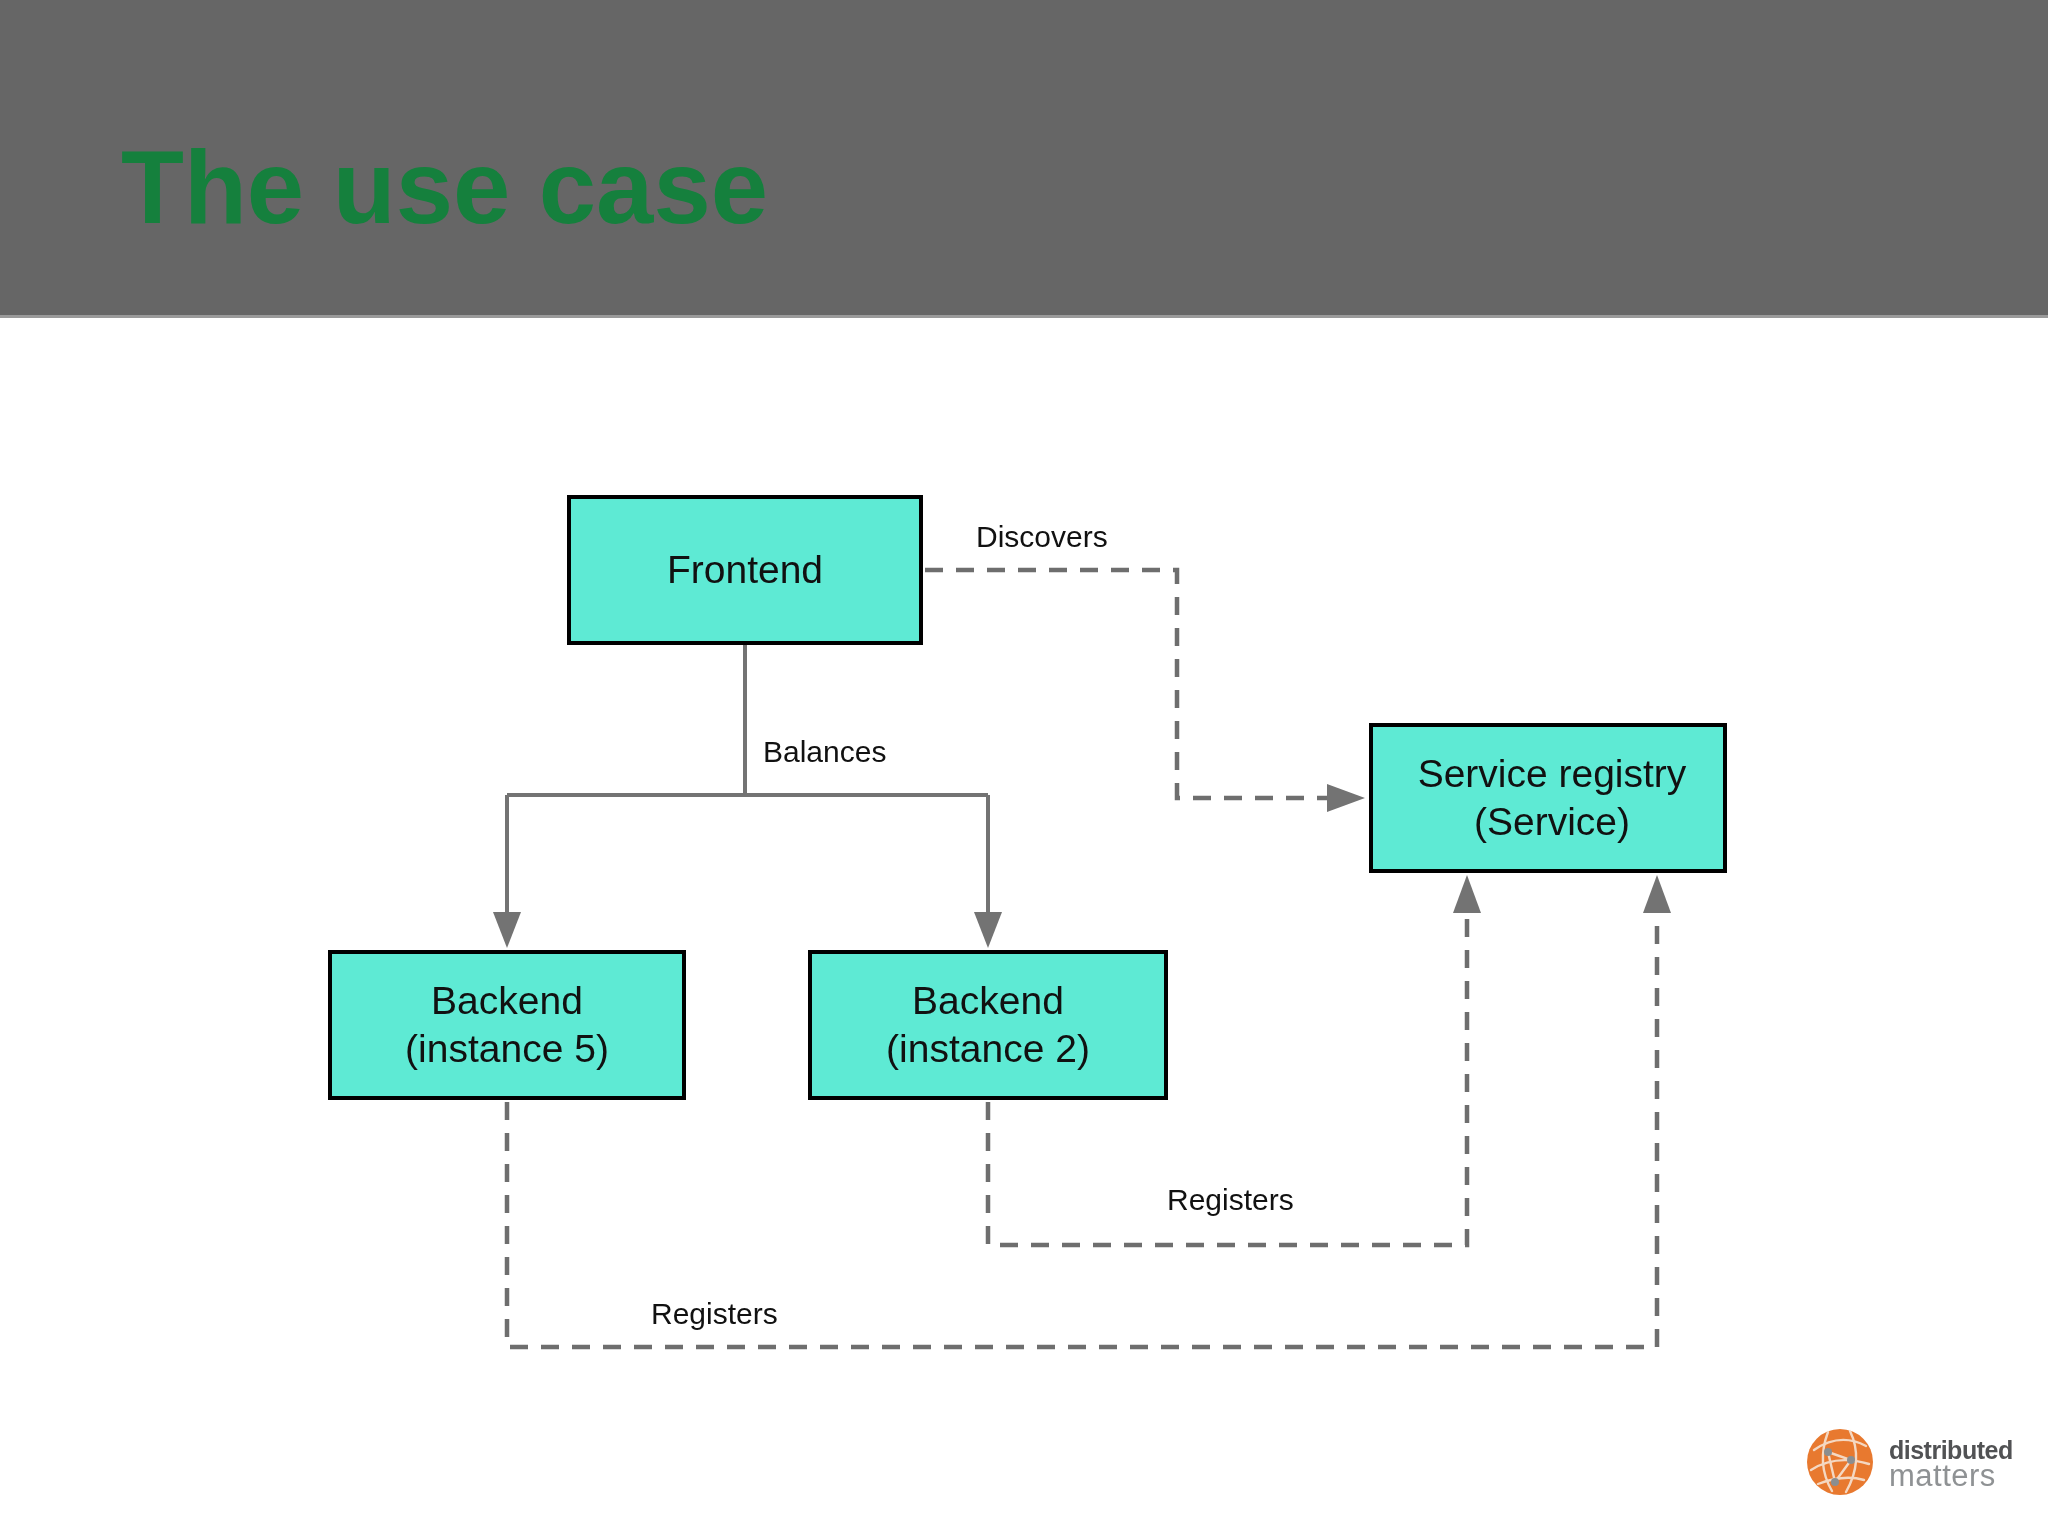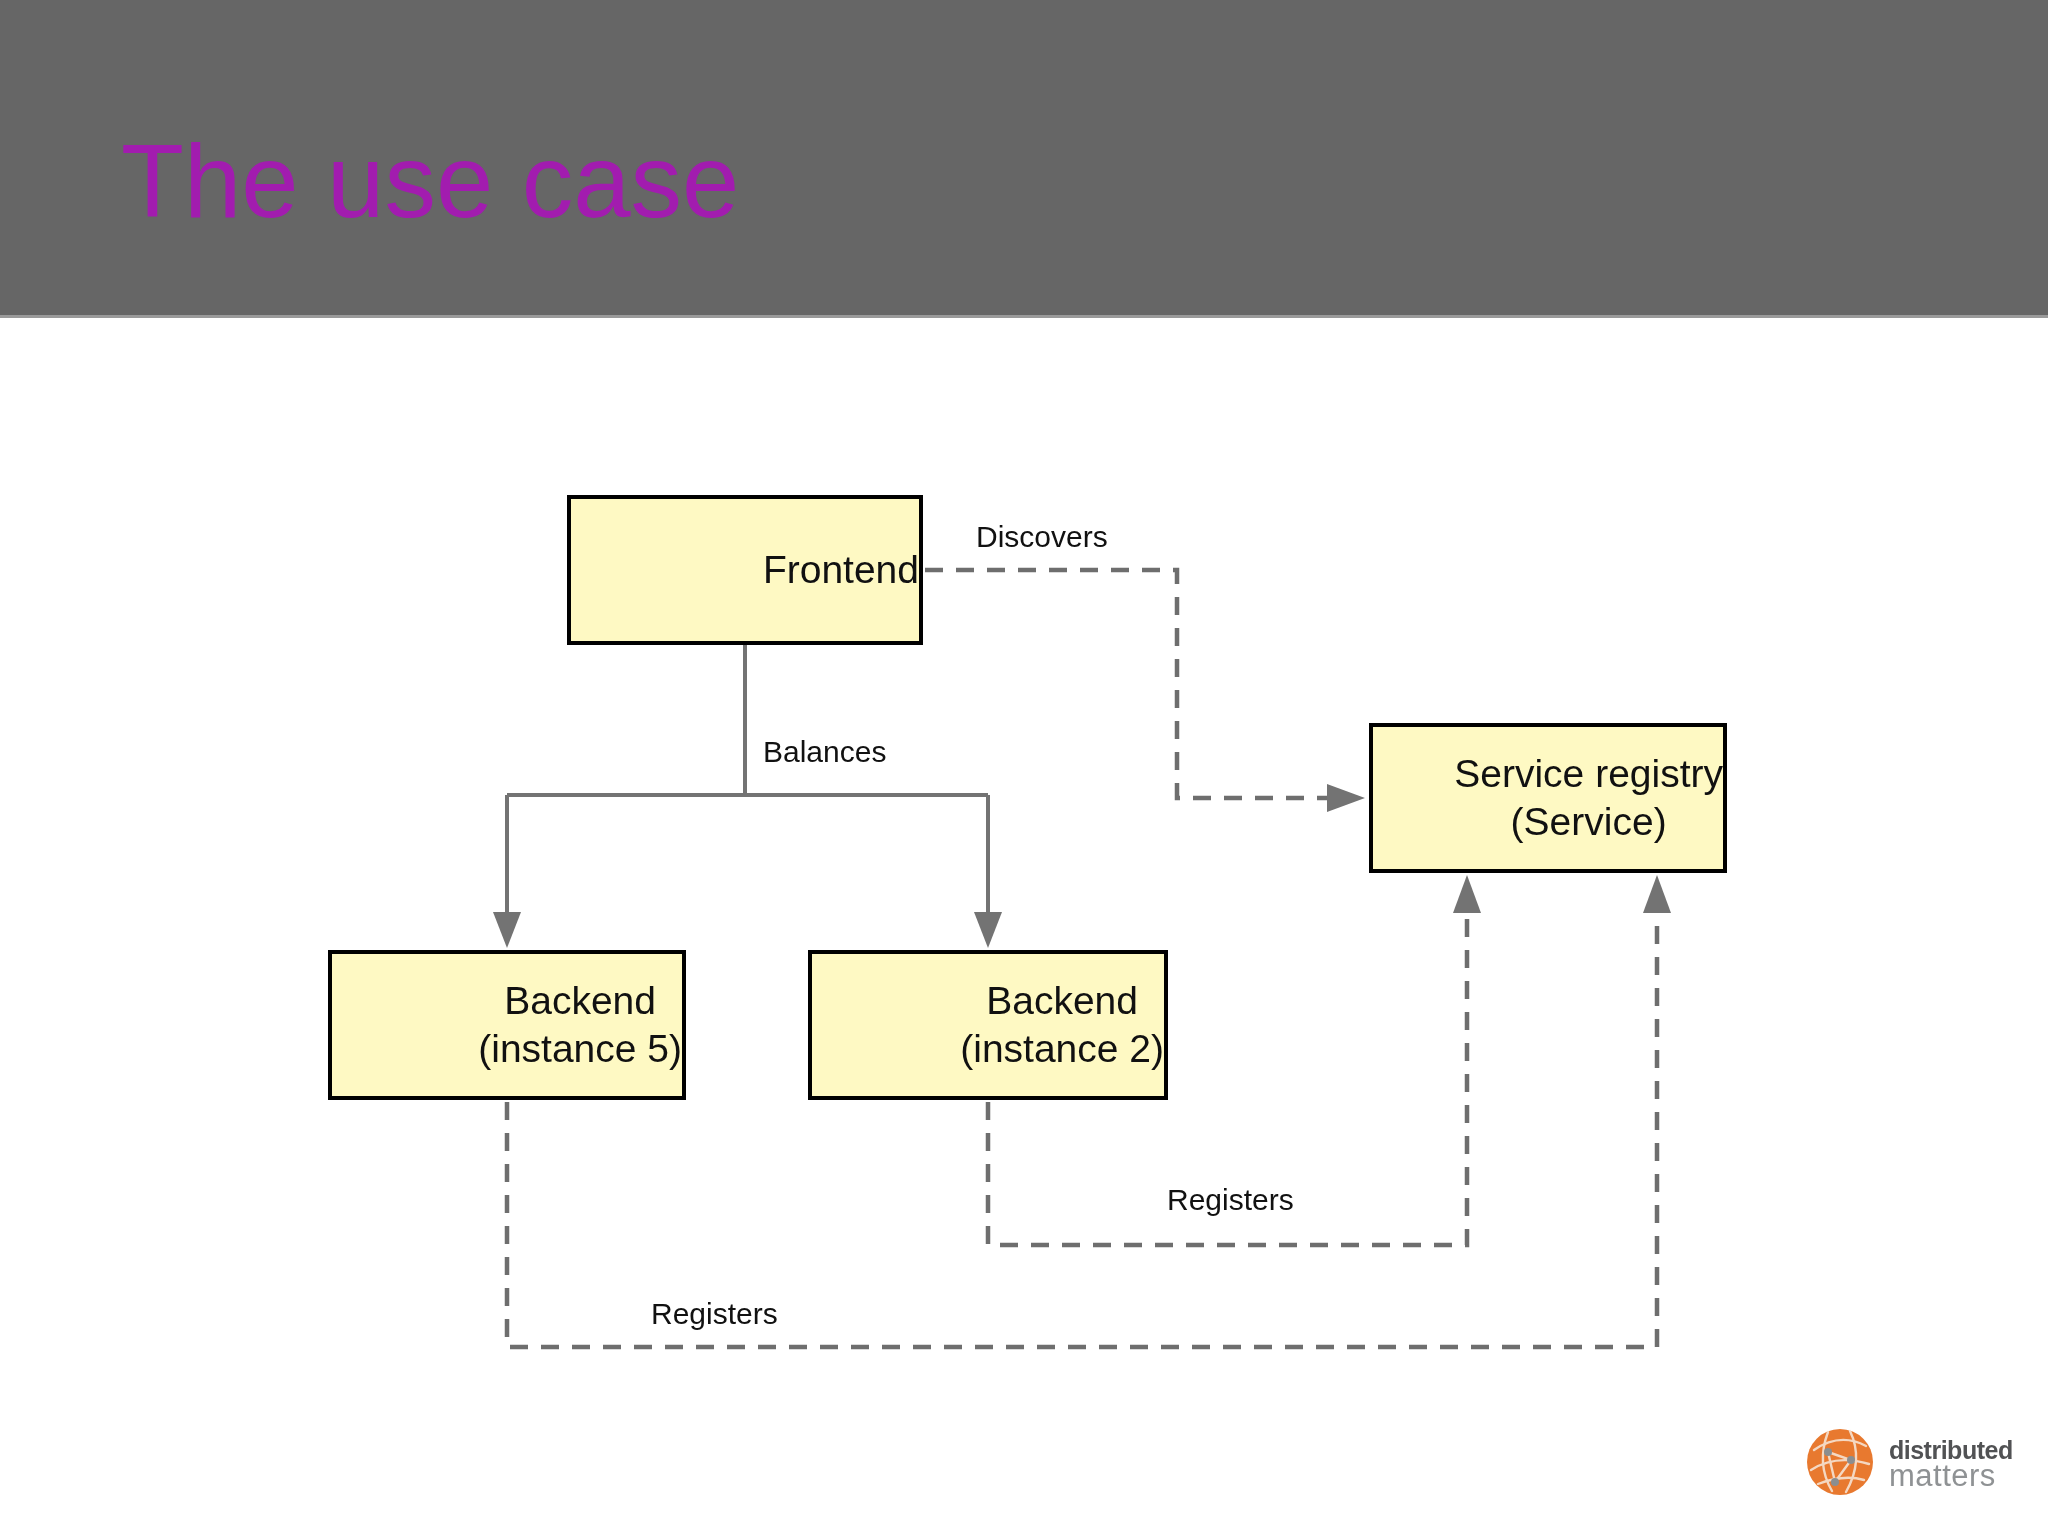--- a/index.html
+++ b/index.html
@@ -15,38 +15,38 @@
   
   .header-band {
     position: absolute;
     left: 0; top: 0;
     width: 2048px; height: 315px;
     background: #666666;
     border-bottom: 3px solid #9a9a9a;
   }
   .slide-title {
     position: absolute;
-    left: 121px; top: 130px;
+    left: 121px; top: 136px;
     font-size: 103px;
-    font-weight: normal;
+    font-weight: bold;
     line-height: 1;
-    color: #a21caf;
+    color: #15803d;
     letter-spacing: 0px;
     white-space: nowrap;
   }
 
   
   .node {
     position: absolute;
     box-sizing: border-box;
-    background: #fef9c3;
+    background: #5eead4;
     border: 4px solid #000000;
     display: flex;
     align-items: center;
-    justify-content: flex-end;
+    justify-content: center;
     text-align: center;
     color: #111111;
     font-size: 39px;
     line-height: 48px;
   }
   .node-frontend  { left: 567px;  top: 495px; width: 356px; height: 150px; }
   .node-backend1  { left: 328px;  top: 950px; width: 358px; height: 150px; }
   .node-backend2  { left: 808px;  top: 950px; width: 360px; height: 150px; }
   .node-registry  { left: 1369px; top: 723px; width: 358px; height: 150px; padding-left: 8px; }
 

